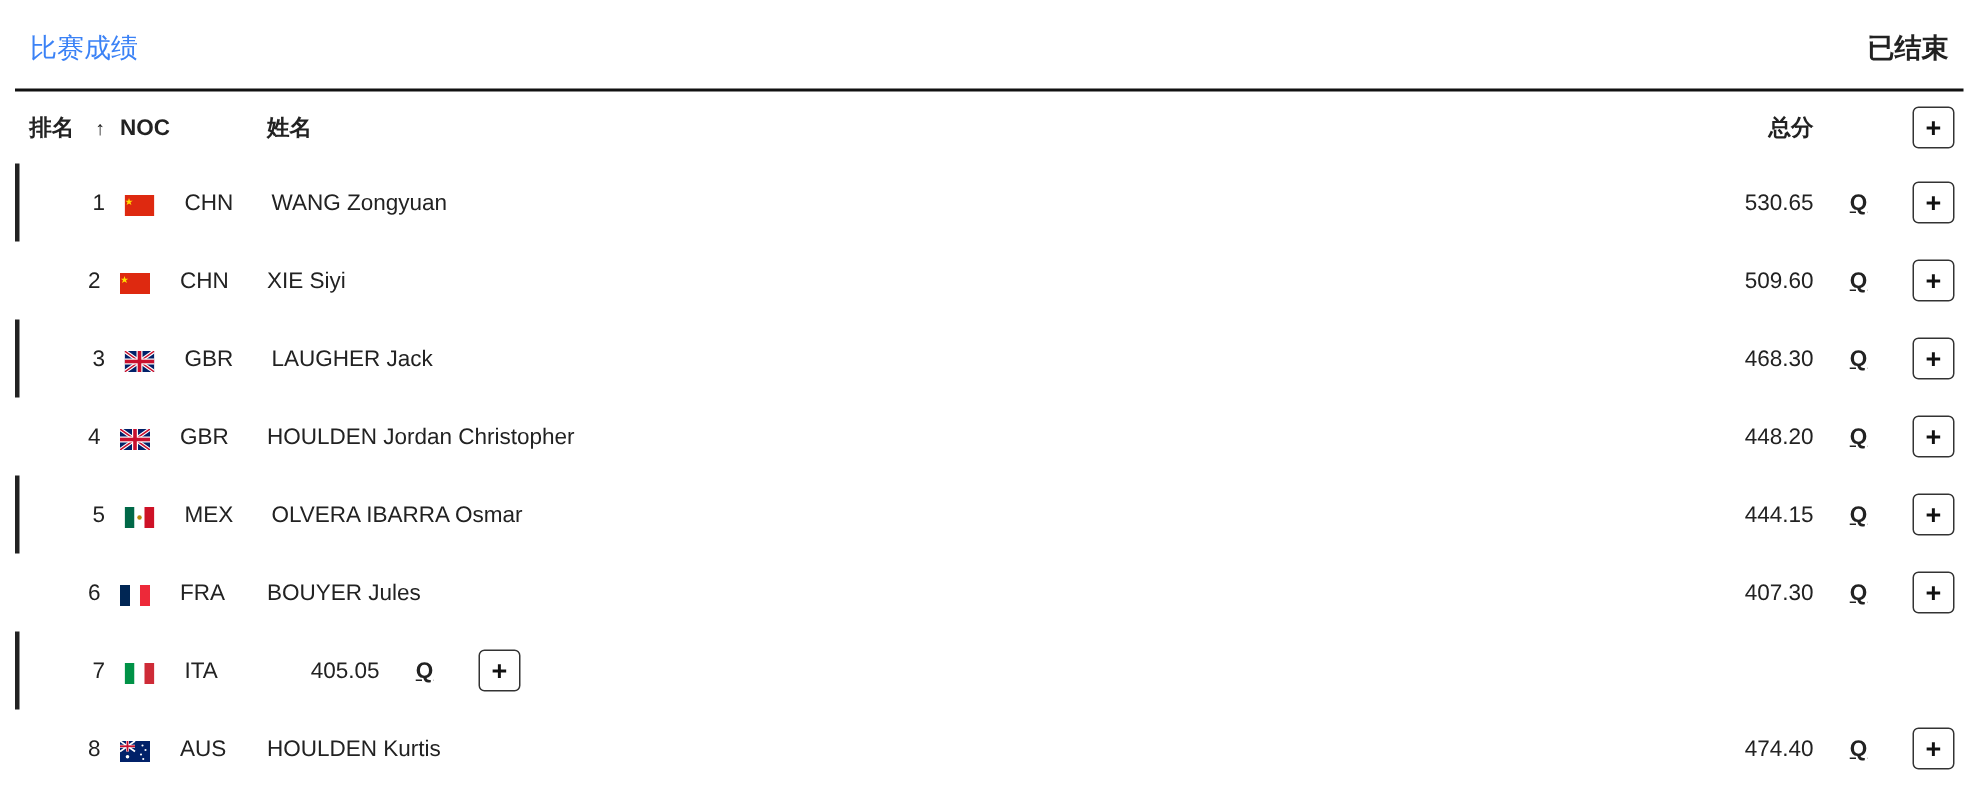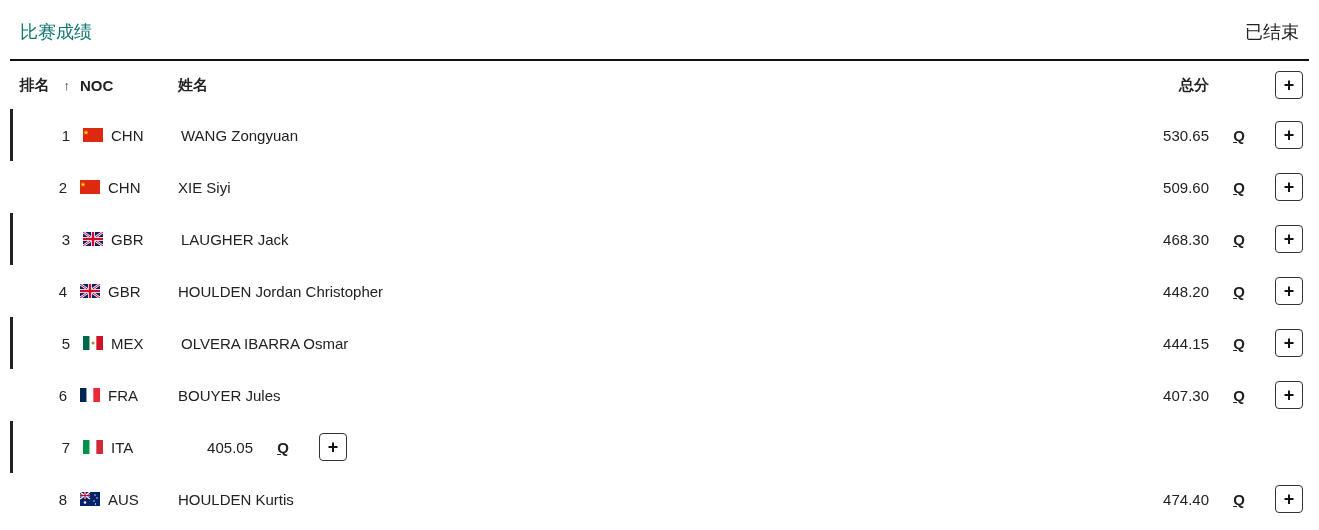--- a/index.html
+++ b/index.html
@@ -1,32 +1,32 @@
 <!DOCTYPE html>
 <html><head>
 <meta charset="utf-8">
 <style>
 *{box-sizing:border-box;margin:0;padding:0}
 body{font-family:Arial,"Microsoft YaHei",sans-serif;font-size:14px;color:#222;background:#fff;width:1319px}
 .wrap{padding:20px 10px 0 10px}
 .topbar{display:flex;justify-content:space-between;align-items:flex-end;padding:0 10px 15px 10px;border-bottom:2px solid #111}
-.title{font-size:18px;color:#0f766e}
-.status{font-size:18px;font-weight:normal}
+.title{font-size:18px;color:#3b82f6}
+.status{font-size:18px;font-weight:bold}
 .header-row{display:flex;align-items:center;padding:10px 0;font-weight:bold;font-size:15px}
 .col-rank{width:60px;text-align:right;display:flex;align-items:center;justify-content:flex-end;gap:14px}
 .col-noc{width:90px;padding-left:10px}
 .col-name{flex:1;padding-left:18px}
 .col-total-h{width:90px;text-align:right}
 .col-total{width:90px;text-align:right;font-size:15px}
 .col-q{width:60px;text-align:center;font-weight:bold;text-decoration:underline;font-size:15px}
 .col-expand{width:40px;display:flex;justify-content:center}
 .row{display:flex;align-items:center;height:52px;font-size:15px}
 .group-start{border-left:3px solid #222}
 .rank-cell{width:60px;text-align:right;padding-right:3px}
-.noc-cell{width:90px;padding-left:10px;display:flex;align-items:center;gap:8px}
+.noc-cell{width:90px;padding-left:10px;display:flex;align-items:flex-end;gap:20px}
 .name-cell{flex:1;padding-left:18px}
 .flag{display:inline-block;width:20px;height:14px;position:relative;overflow:hidden;flex-shrink:0}
 .flag svg{width:100%;height:100%;display:block}
 .expand-btn{width:28px;height:28px;border:1.5px solid #333;border-radius:4px;background:#fff;display:flex;align-items:center;justify-content:center;font-size:18px;font-weight:bold;cursor:pointer;line-height:1;color:#111}
 .sort-arrow{font-size:13px}
 </style>
 </head>
 <body>
 
 <div class="wrap">

